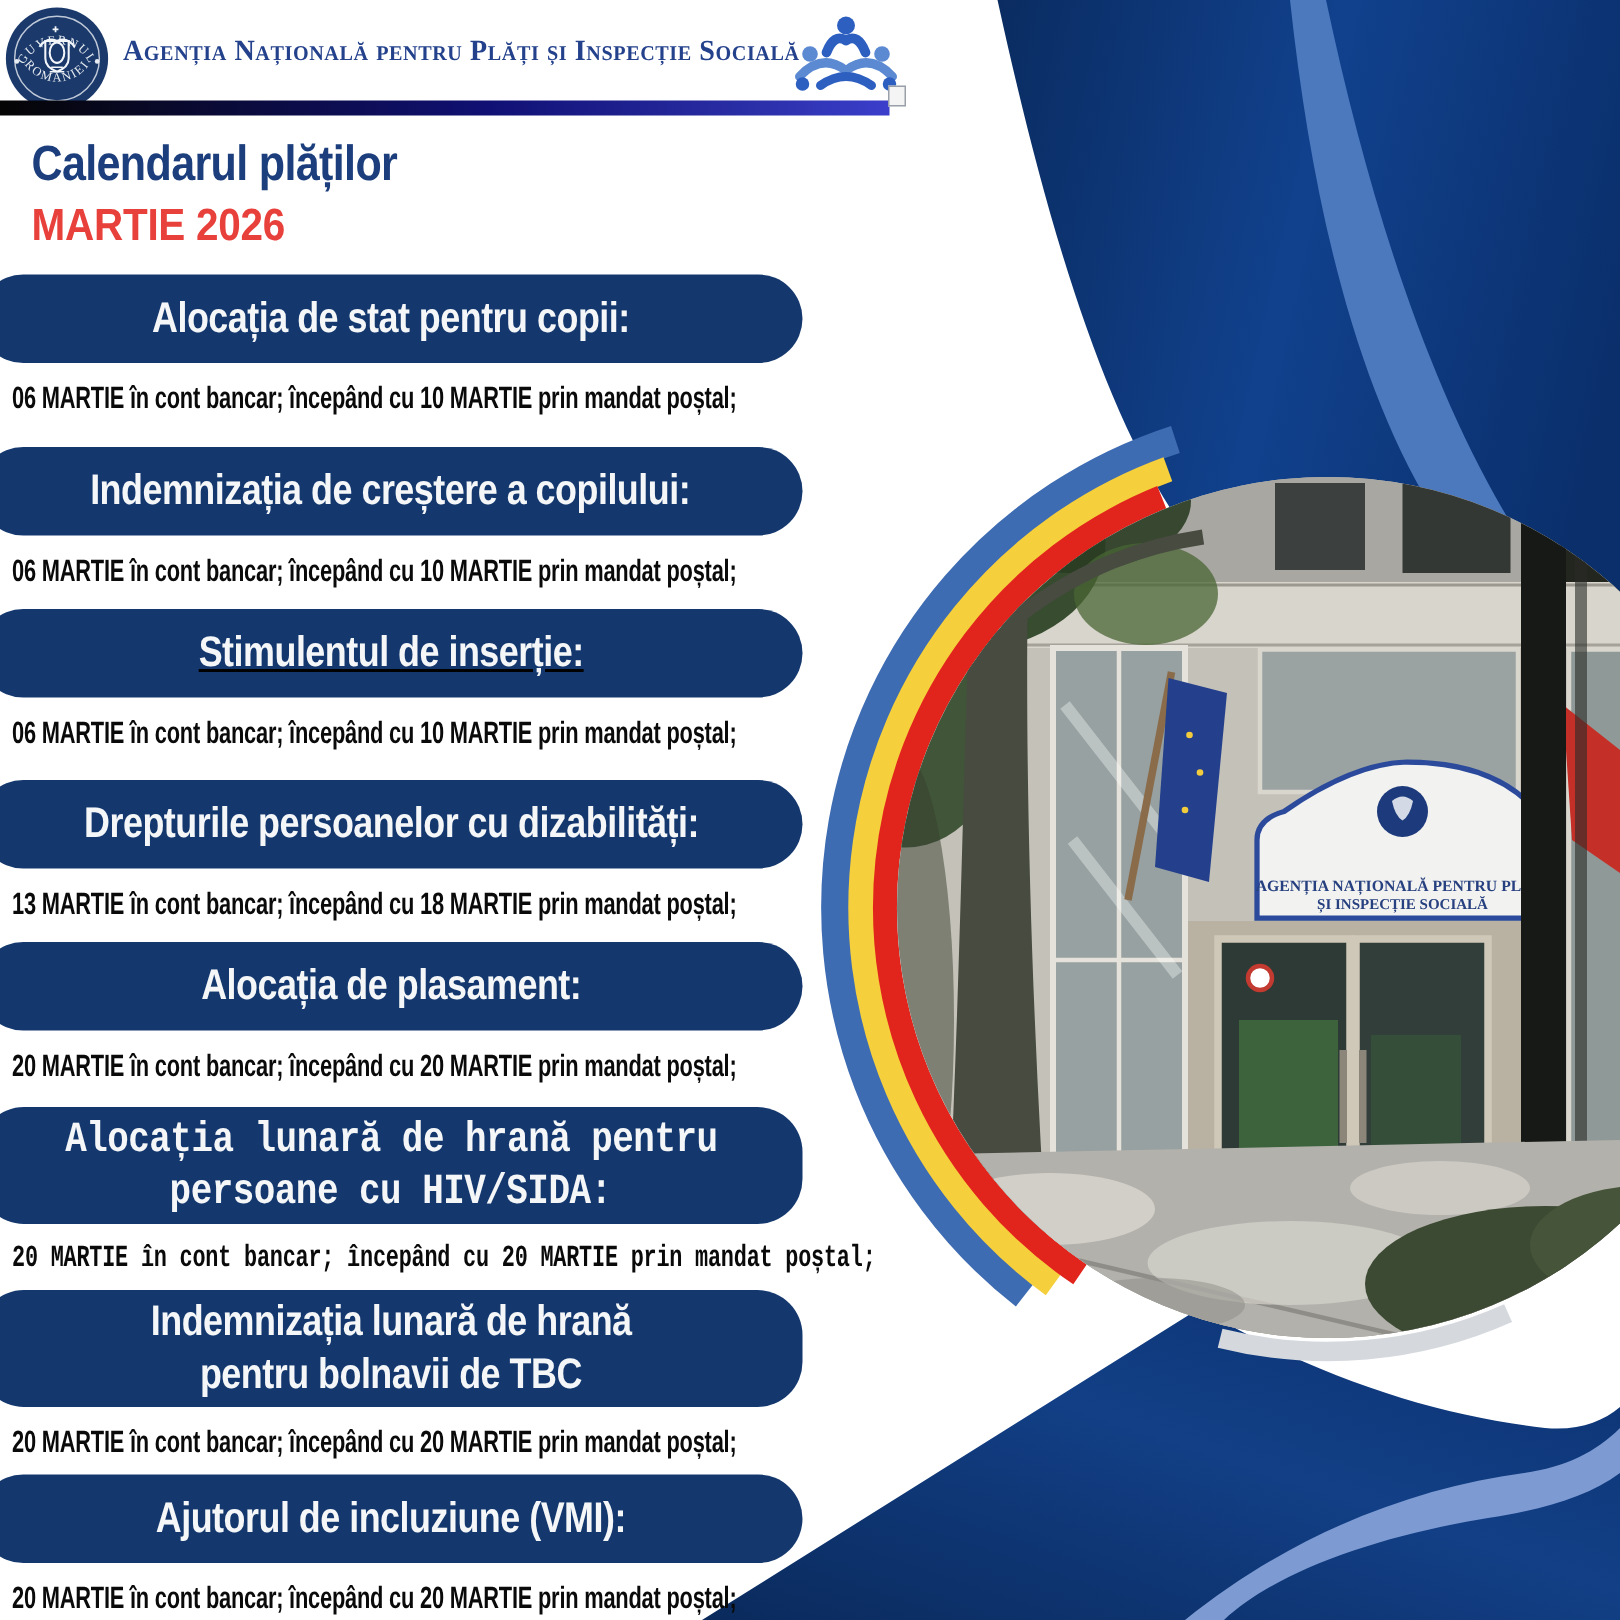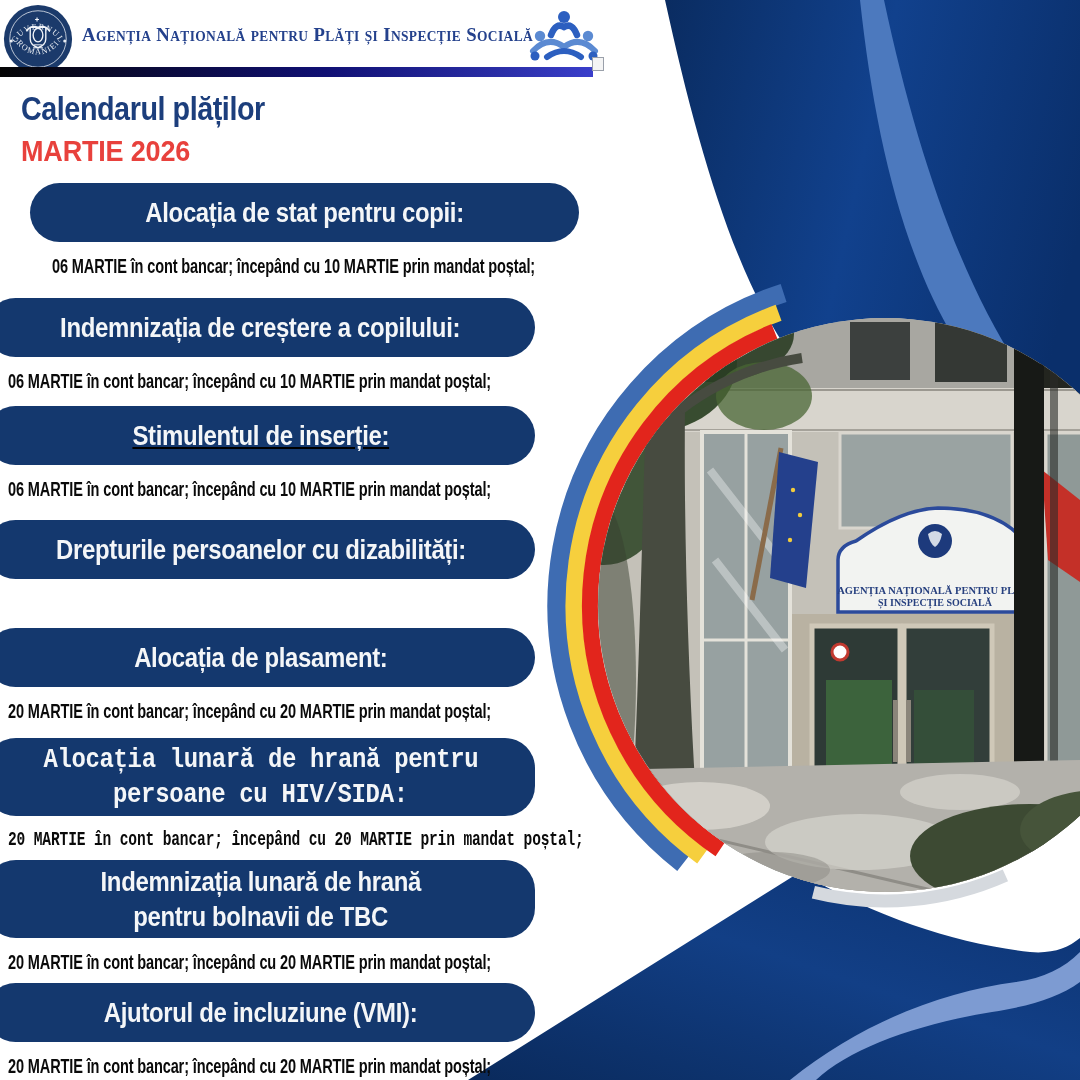--- a/index.html
+++ b/index.html
@@ -219,21 +219,21 @@
     <div class="header-bar"></div>
     <div class="artifact-square"></div>
   </div>
 
   <div class="title-block">
     <div class="title-line1">Calendarul plăților</div>
     <div class="title-line2">MARTIE 2026</div>
   </div>
 
   <div class="sections">
-    <div class="section" style="top: 183px; margin-left: 44px;">
+    <div class="section" style="top: 183px;">
       <div class="pill">
         <span class="pill-line h1">Alocația de stat pentru copii:</span>
 
       </div>
       <div class="date-line">
         <span class="date-text">06 MARTIE în cont bancar; începând cu 10 MARTIE prin mandat poștal;</span>
       </div>
     </div>
 
     <div class="section" style="top: 298px;">
@@ -253,20 +253,23 @@
       </div>
       <div class="date-line">
         <span class="date-text">06 MARTIE în cont bancar; începând cu 10 MARTIE prin mandat poștal;</span>
       </div>
     </div>
 
     <div class="section" style="top: 520px; text-align: right;">
       <div class="pill">
         <span class="pill-line h1">Drepturile persoanelor cu dizabilități:</span>
 
+      </div>
+      <div class="date-line">
+        <span class="date-text">13 MARTIE în cont bancar; începând cu 18 MARTIE prin mandat poștal;</span>
       </div>
     </div>
 
     <div class="section" style="top: 628px; text-align: center;">
       <div class="pill">
         <span class="pill-line h1">Alocația de plasament:</span>
 
       </div>
       <div class="date-line">
         <span class="date-text">20 MARTIE în cont bancar; începând cu 20 MARTIE prin mandat poștal;</span>

